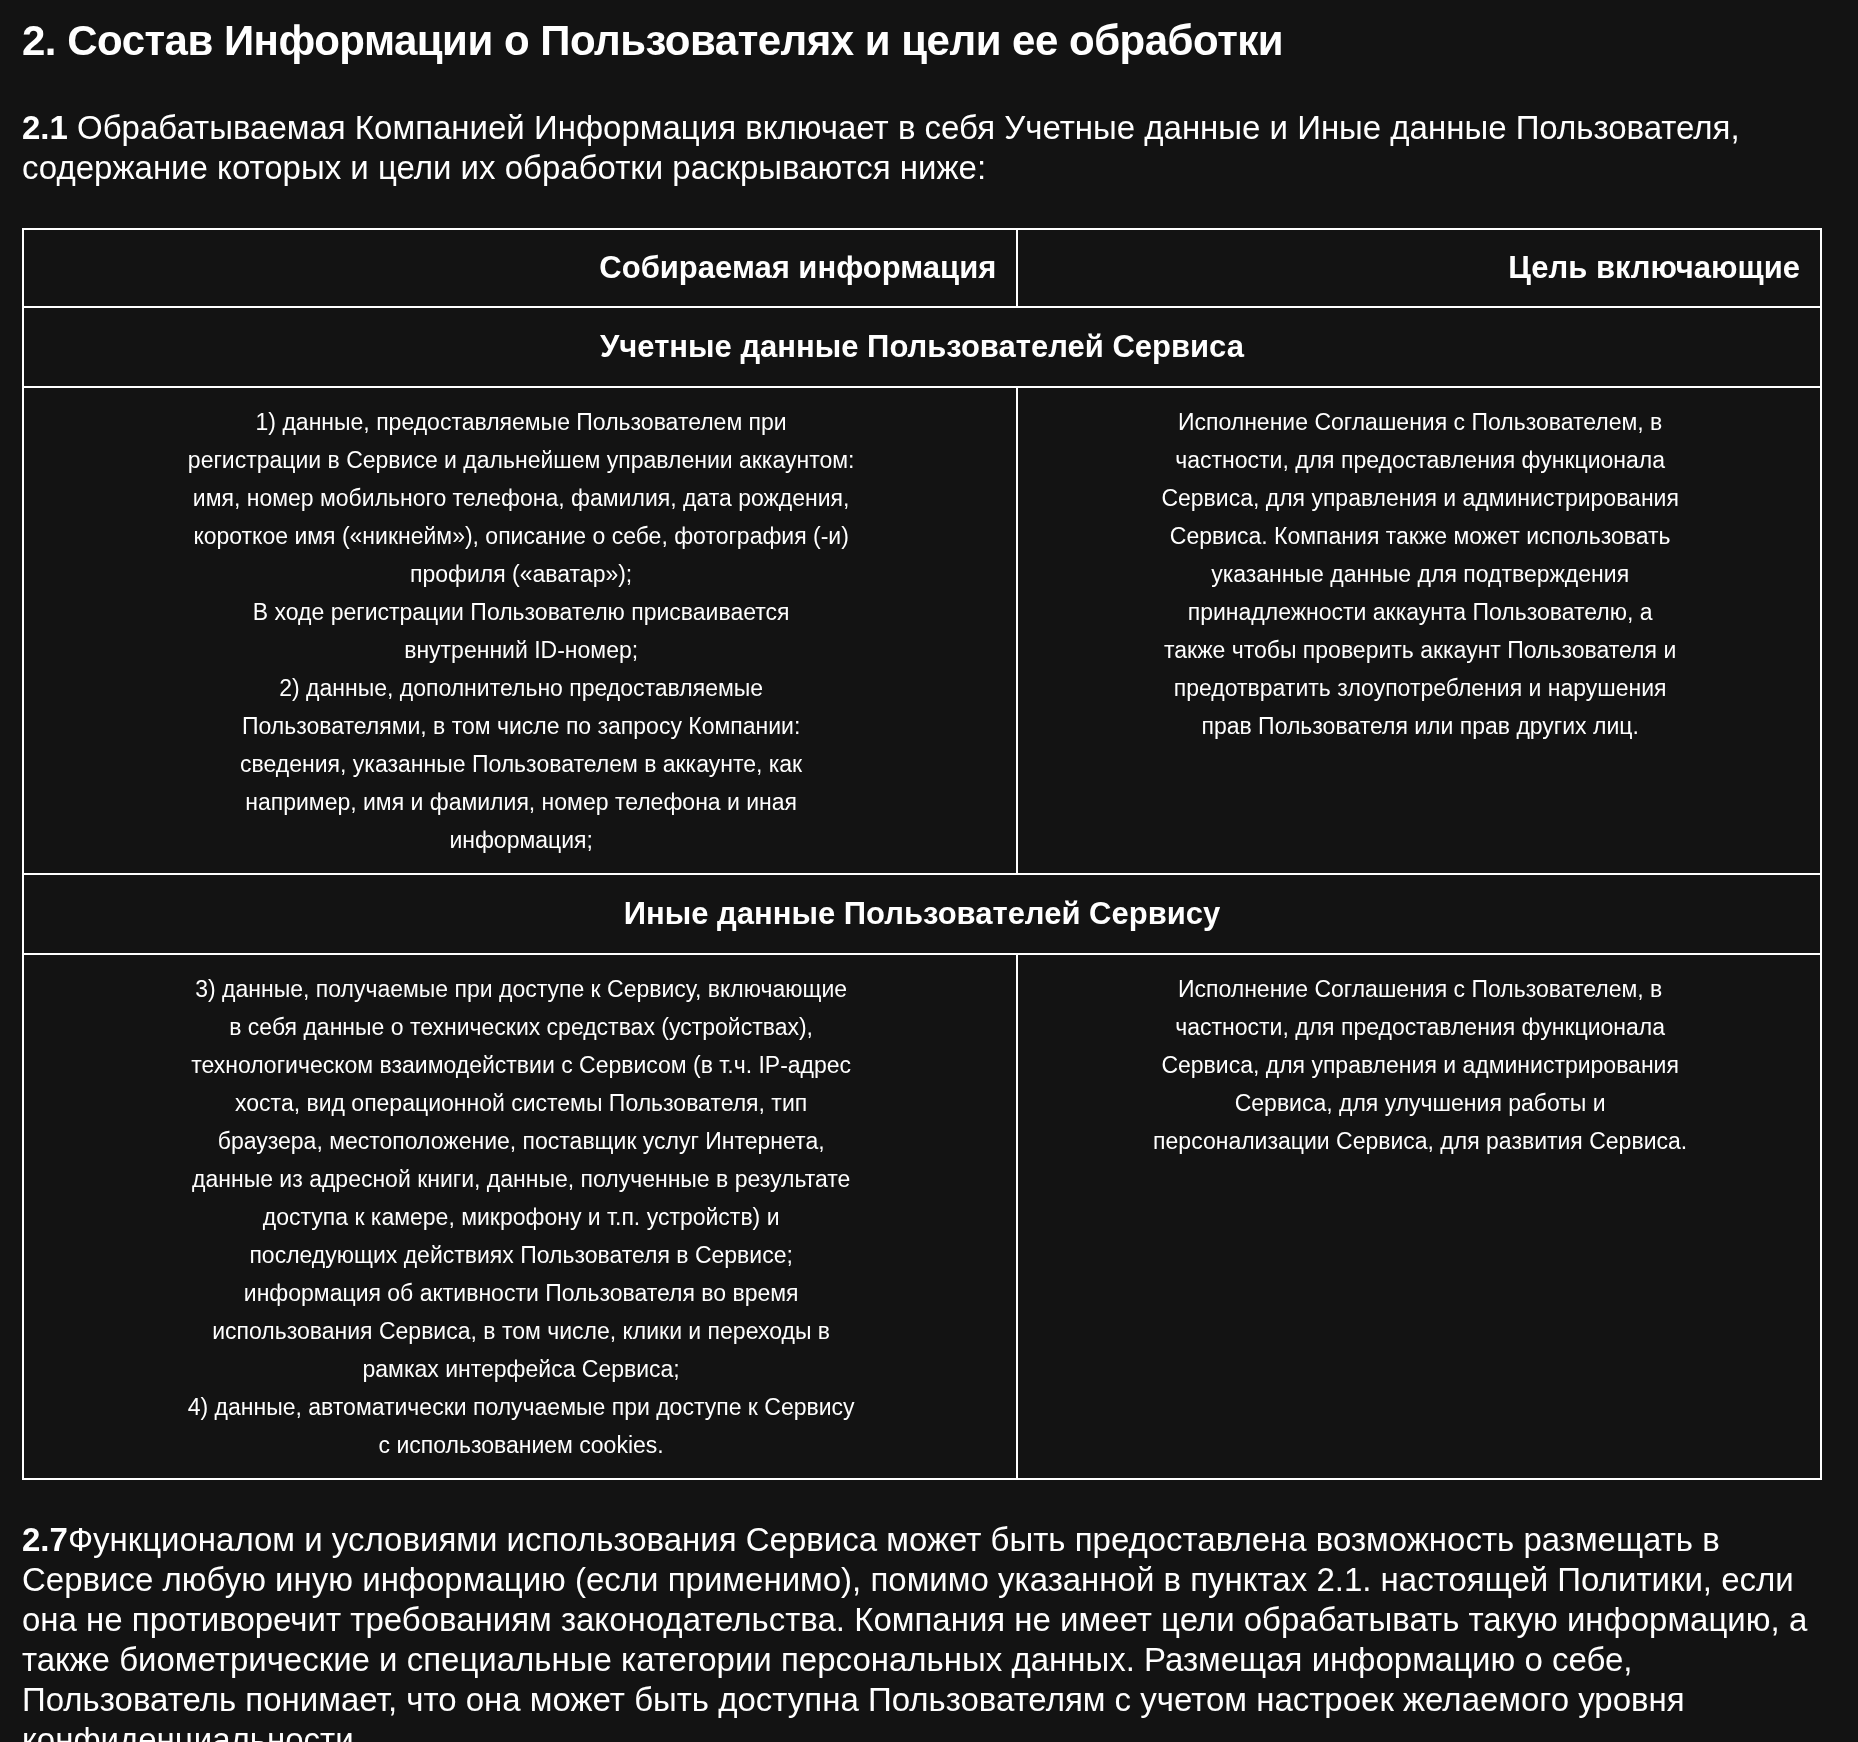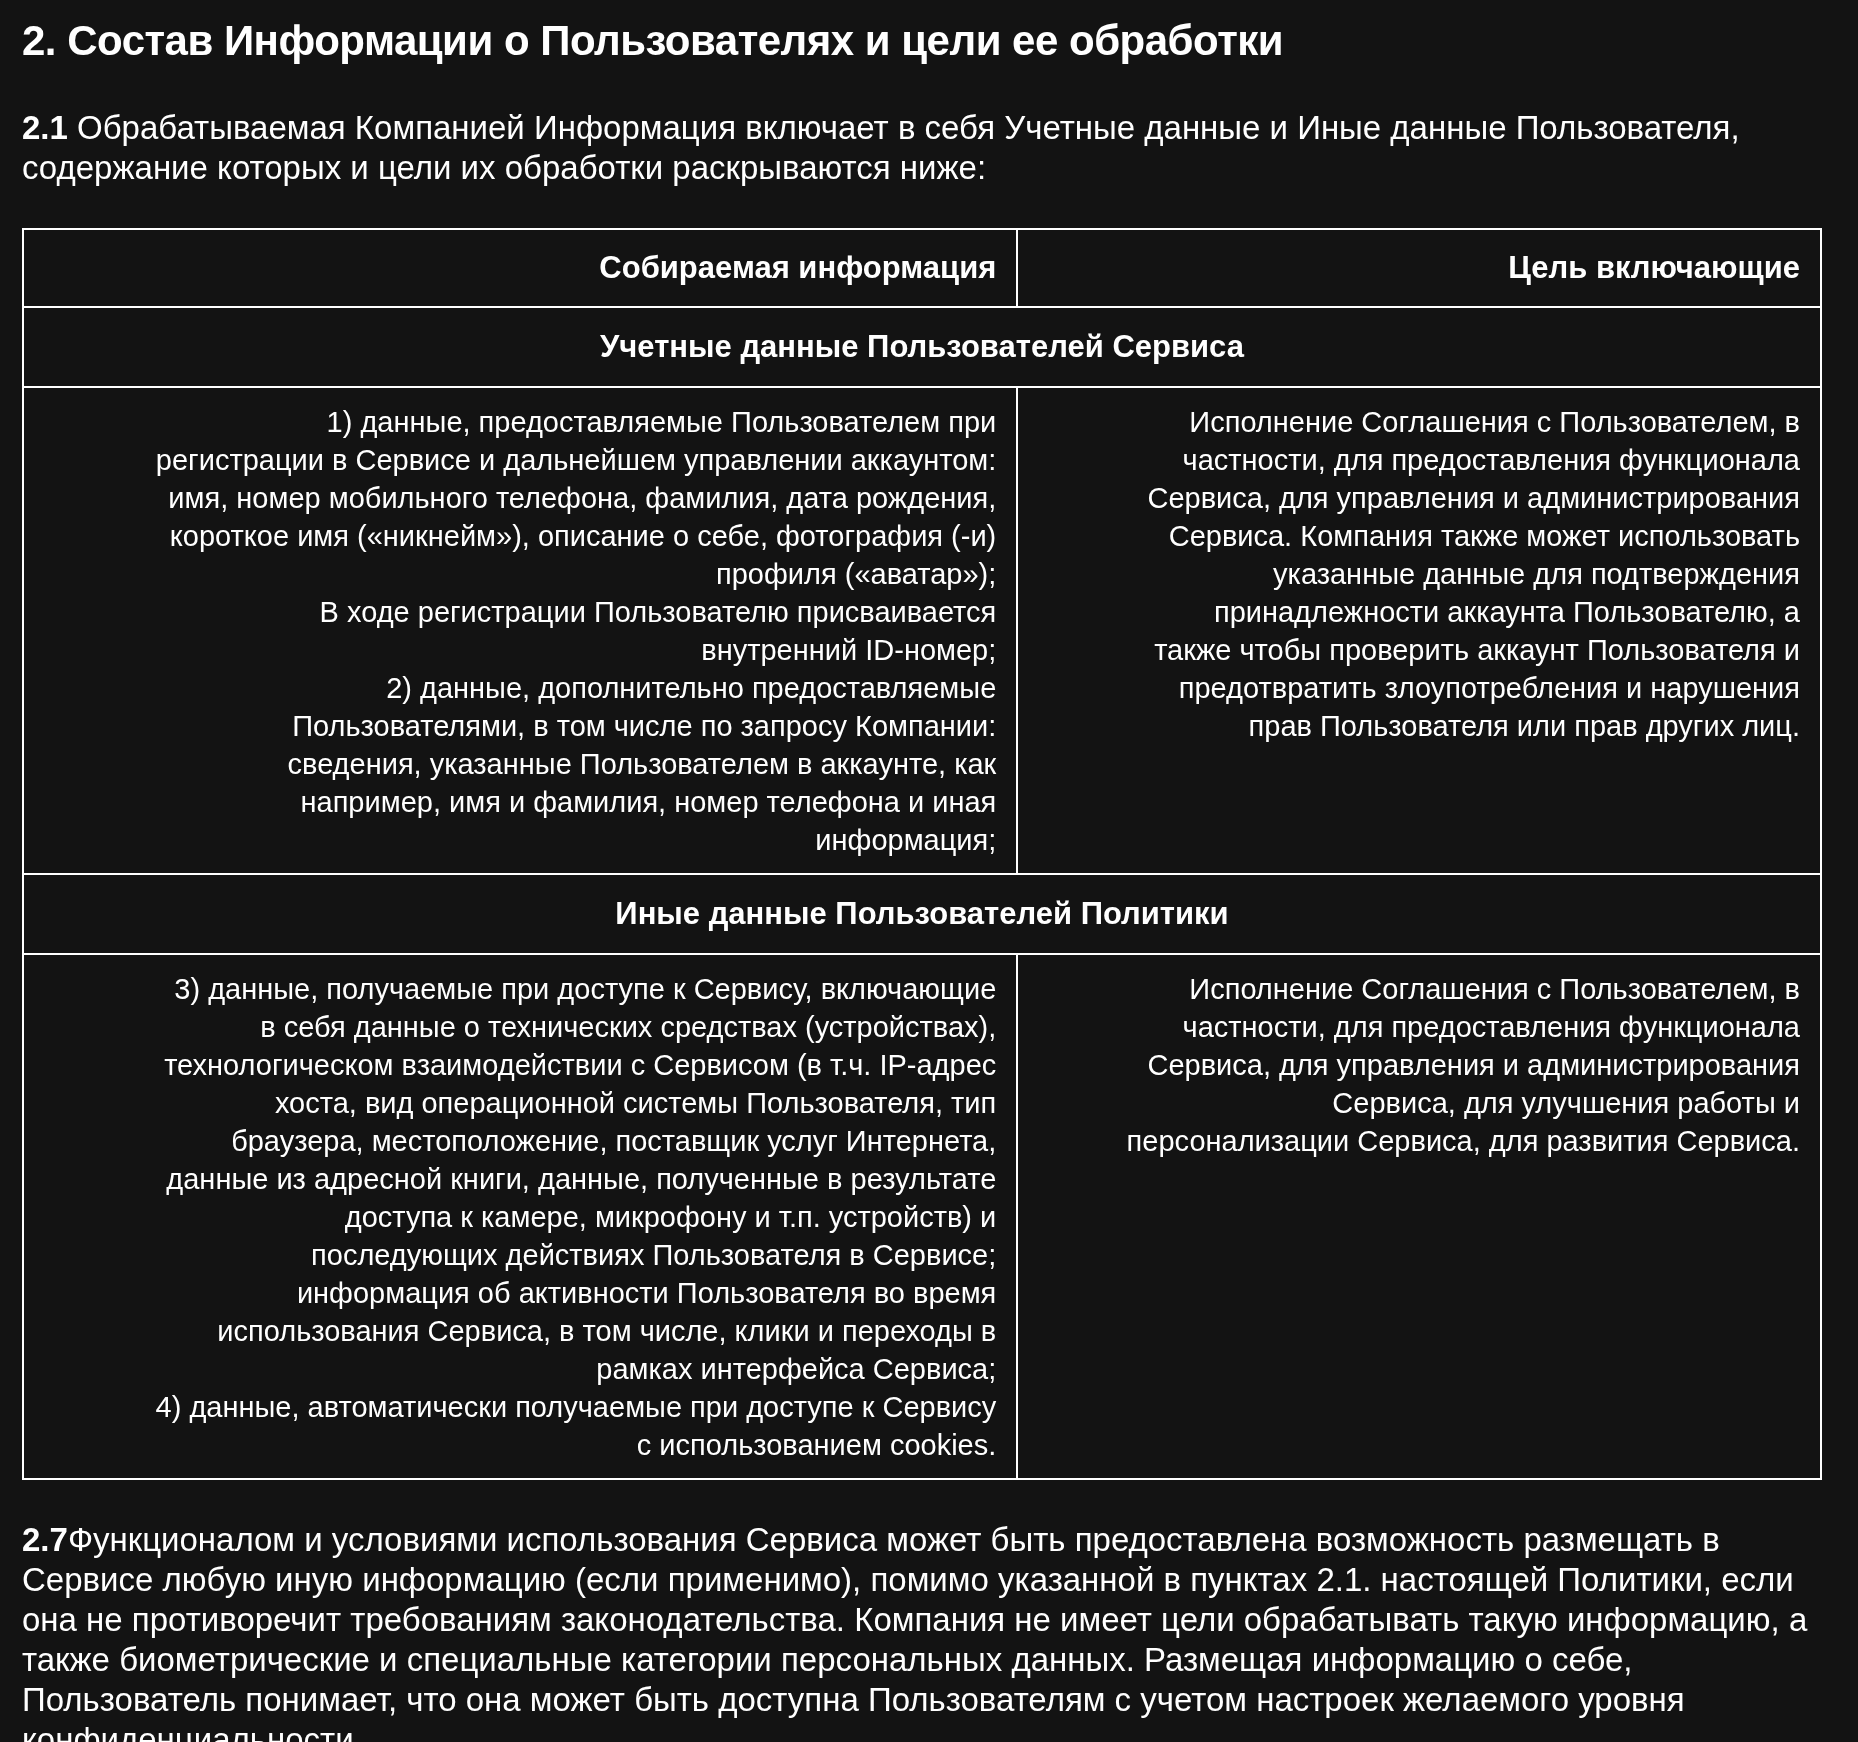--- a/index.html
+++ b/index.html
@@ -58,25 +58,25 @@
   }
   td.section-title{
     font-size:31px;
     line-height:38px;
     font-weight:bold;
     text-align:center;
     padding:20px 20px;
     border-radius:10px;
   }
   td.cell{
-    font-size:29px;
+    font-size:23px;
     line-height:38px;
     padding:15px 20px 14px 22px;
     vertical-align:top;
-    text-align:right;
+    text-align:center;
     white-space:pre-line;
   }
 </style>
 </head>
 <body>
 
 <main class="page">
 
   <h2 class="heading">2. Состав Информации о Пользователях и цели ее обработки</h2>
 
@@ -115,21 +115,21 @@
 частности, для предоставления функционала
 Сервиса, для управления и администрирования
 Сервиса. Компания также может использовать
 указанные данные для подтверждения
 принадлежности аккаунта Пользователю, а
 также чтобы проверить аккаунт Пользователя и
 предотвратить злоупотребления и нарушения
 прав Пользователя или прав других лиц.</td>
       </tr>
       <tr>
-        <td class="section-title" colspan="2">Иные данные Пользователей Политики</td>
+        <td class="section-title" colspan="2">Иные данные Пользователей Сервису</td>
       </tr>
       <tr>
         <td class="cell">3) данные, получаемые при доступе к Сервису, включающие
 в себя данные о технических средствах (устройствах),
 технологическом взаимодействии с Сервисом (в т.ч. IP-адрес
 хоста, вид операционной системы Пользователя, тип
 браузера, местоположение, поставщик услуг Интернета,
 данные из адресной книги, данные, полученные в результате
 доступа к камере, микрофону и т.п. устройств) и
 последующих действиях Пользователя в Сервисе;

